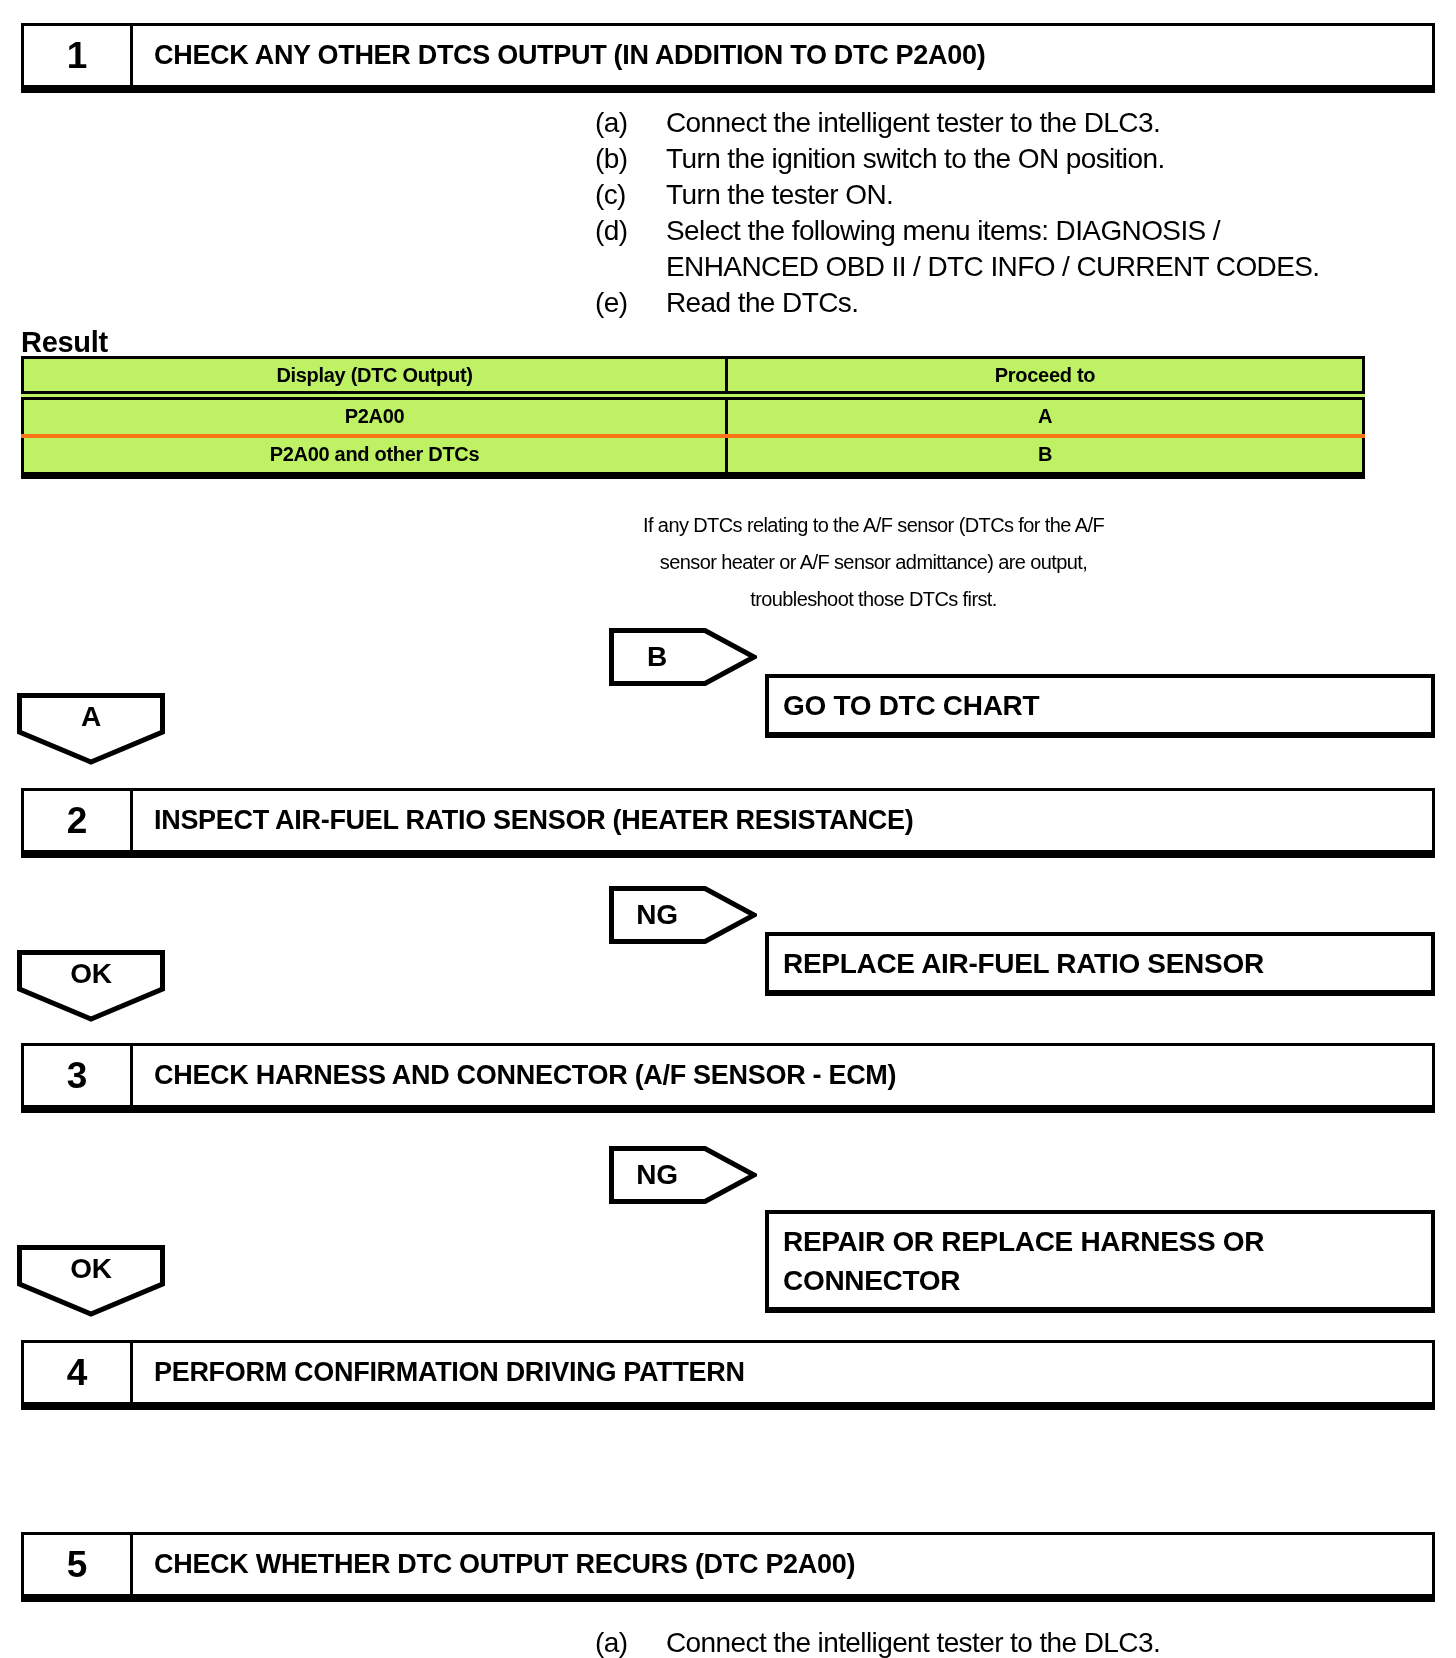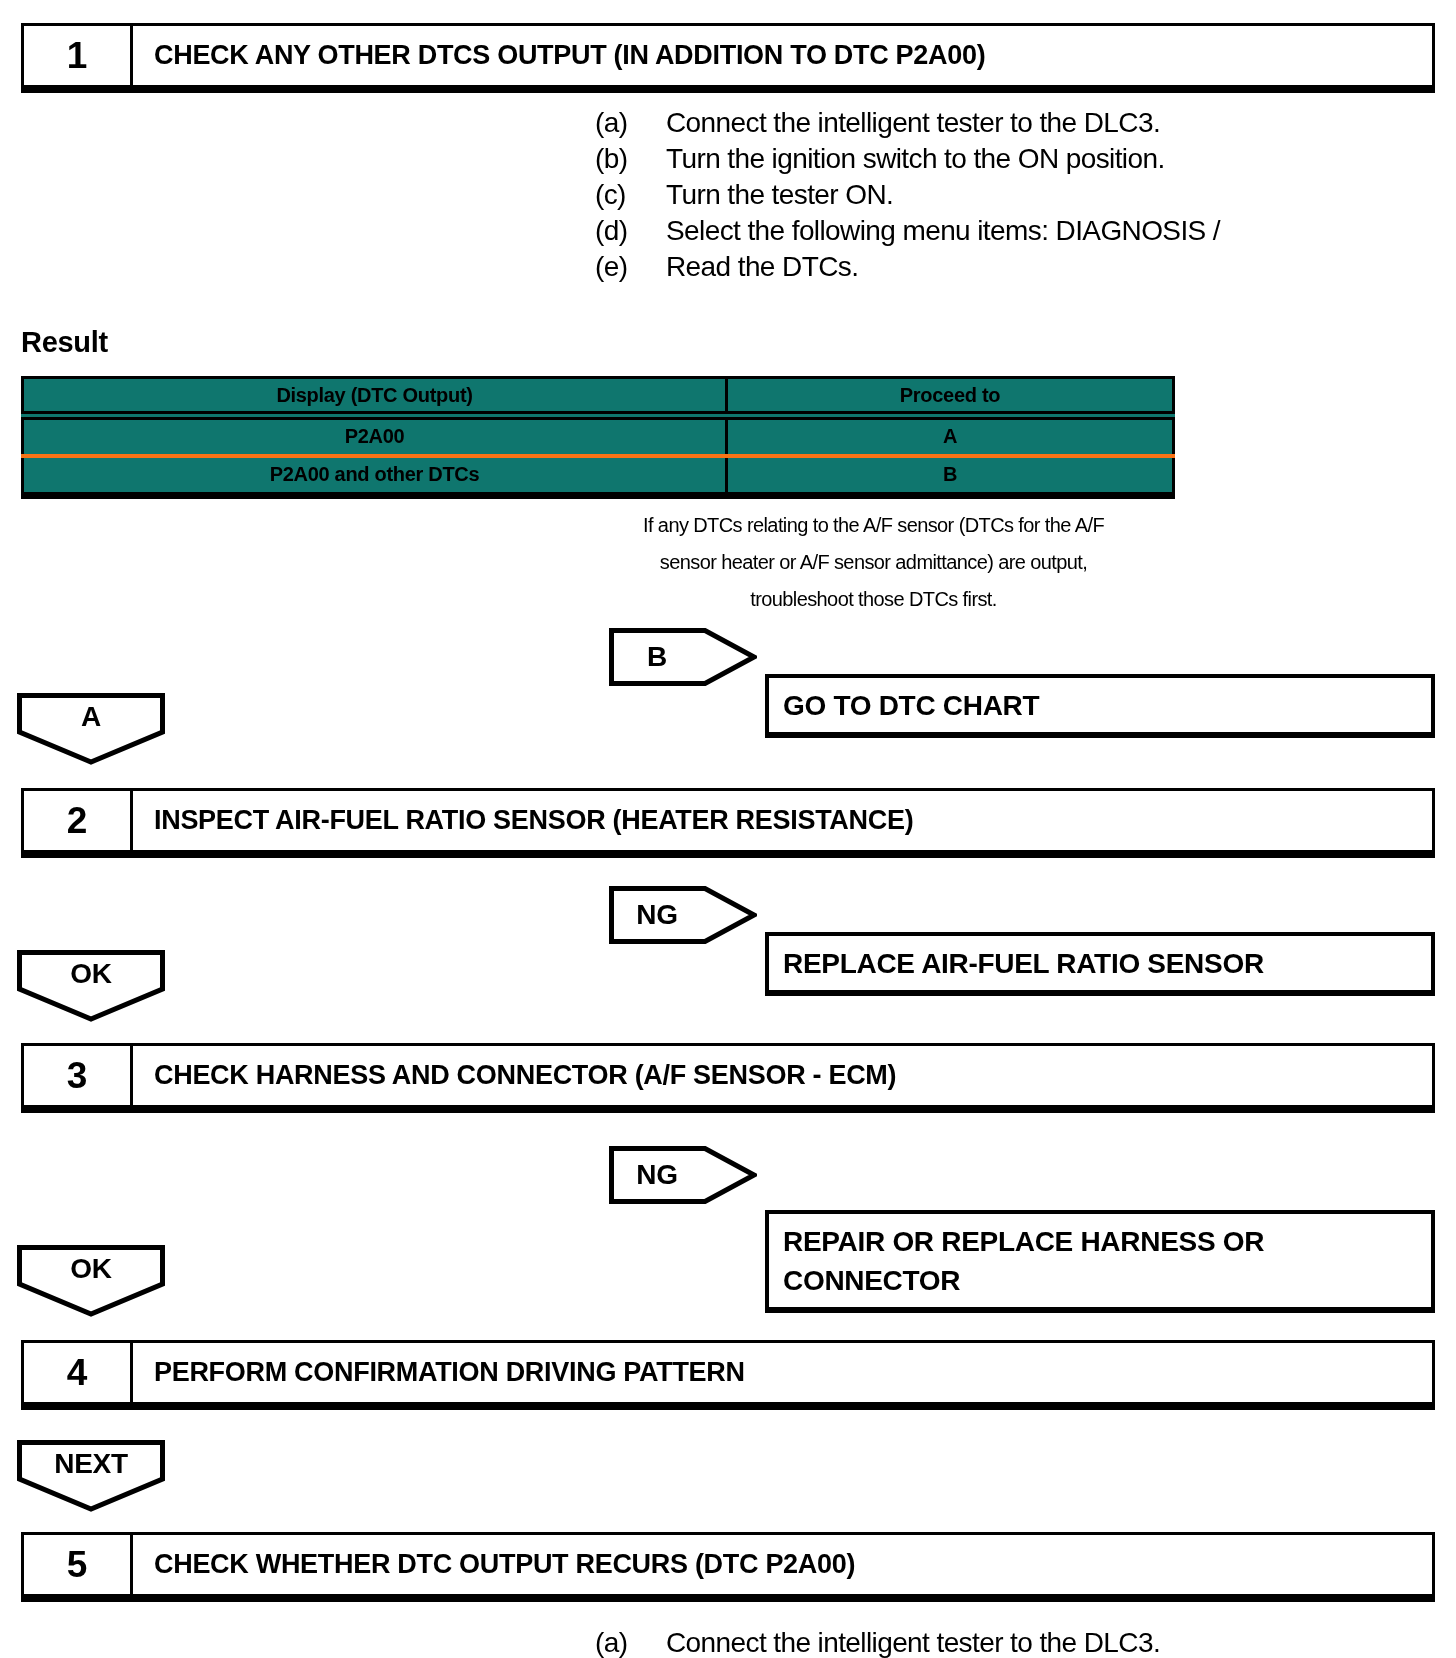--- a/index.html
+++ b/index.html
@@ -61,24 +61,24 @@
   
   .result-heading {
     left: 21px; top: 326px;
     font-weight: bold;
     font-size: 29px;
     letter-spacing: -0.3px;
   }
 
   
   .result-table {
-    left: 21px; top: 376px;
-    width: 1154px;
+    left: 21px; top: 356px;
+    width: 1344px;
     border-collapse: collapse;
-    background: #0f766e;
+    background: #bef264;
   }
   .result-table, .result-table th, .result-table td { box-sizing: border-box; }
   .result-table { border: 3px solid #000; border-bottom: 7px solid #000; }
   .result-table th {
     height: 38px;
     font-size: 20px;
     font-weight: bold;
     text-align: center;
     border-bottom: 9px double #000;
     letter-spacing: -0.3px;
@@ -146,21 +146,21 @@
     <div class="inst-row">
       <span class="inst-marker">(b)</span>
       <span class="inst-text">Turn the ignition switch to the ON position.</span>
     </div>
     <div class="inst-row">
       <span class="inst-marker">(c)</span>
       <span class="inst-text">Turn the tester ON.</span>
     </div>
     <div class="inst-row">
       <span class="inst-marker">(d)</span>
-      <span class="inst-text"><span>Select the following menu items: DIAGNOSIS /</span><br></span>
+      <span class="inst-text"><span>Select the following menu items: DIAGNOSIS /</span><br><span>ENHANCED OBD II / DTC INFO / CURRENT CODES.</span></span>
     </div>
     <div class="inst-row">
       <span class="inst-marker">(e)</span>
       <span class="inst-text">Read the DTCs.</span>
     </div>
   </div>
 
   <div class="abs result-heading">Result</div>
 
   <table class="abs result-table">
@@ -246,26 +246,20 @@
       <polygon points="2.5,2.5 145.5,2.5 145.5,39 74,69 2.5,39" fill="#ffffff" stroke="#000000" stroke-width="5"></polygon>
     </svg>
     <span class="conn-label">OK</span>
   </div>
 
   <div class="abs stepbox" style="top:1340px">
     <div class="step-num">4</div>
     <div class="step-title">PERFORM CONFIRMATION DRIVING PATTERN</div>
   </div>
 
-  <div class="abs conn conn-down" style="left:17px; top:1440px; height:72px">
-    <svg width="148" height="72" viewBox="0 0 148 72">
-      <polygon points="2.5,2.5 145.5,2.5 145.5,39 74,69 2.5,39" fill="#ffffff" stroke="#000000" stroke-width="5"></polygon>
-    </svg>
-    <span class="conn-label">NEXT</span>
-  </div>
 
   <div class="abs stepbox" style="top:1532px">
     <div class="step-num">5</div>
     <div class="step-title">CHECK WHETHER DTC OUTPUT RECURS (DTC P2A00)</div>
   </div>
 
   <div class="abs inst-list" style="top:1625px">
     <div class="inst-row">
       <span class="inst-marker">(a)</span>
       <span class="inst-text">Connect the intelligent tester to the DLC3.</span>

